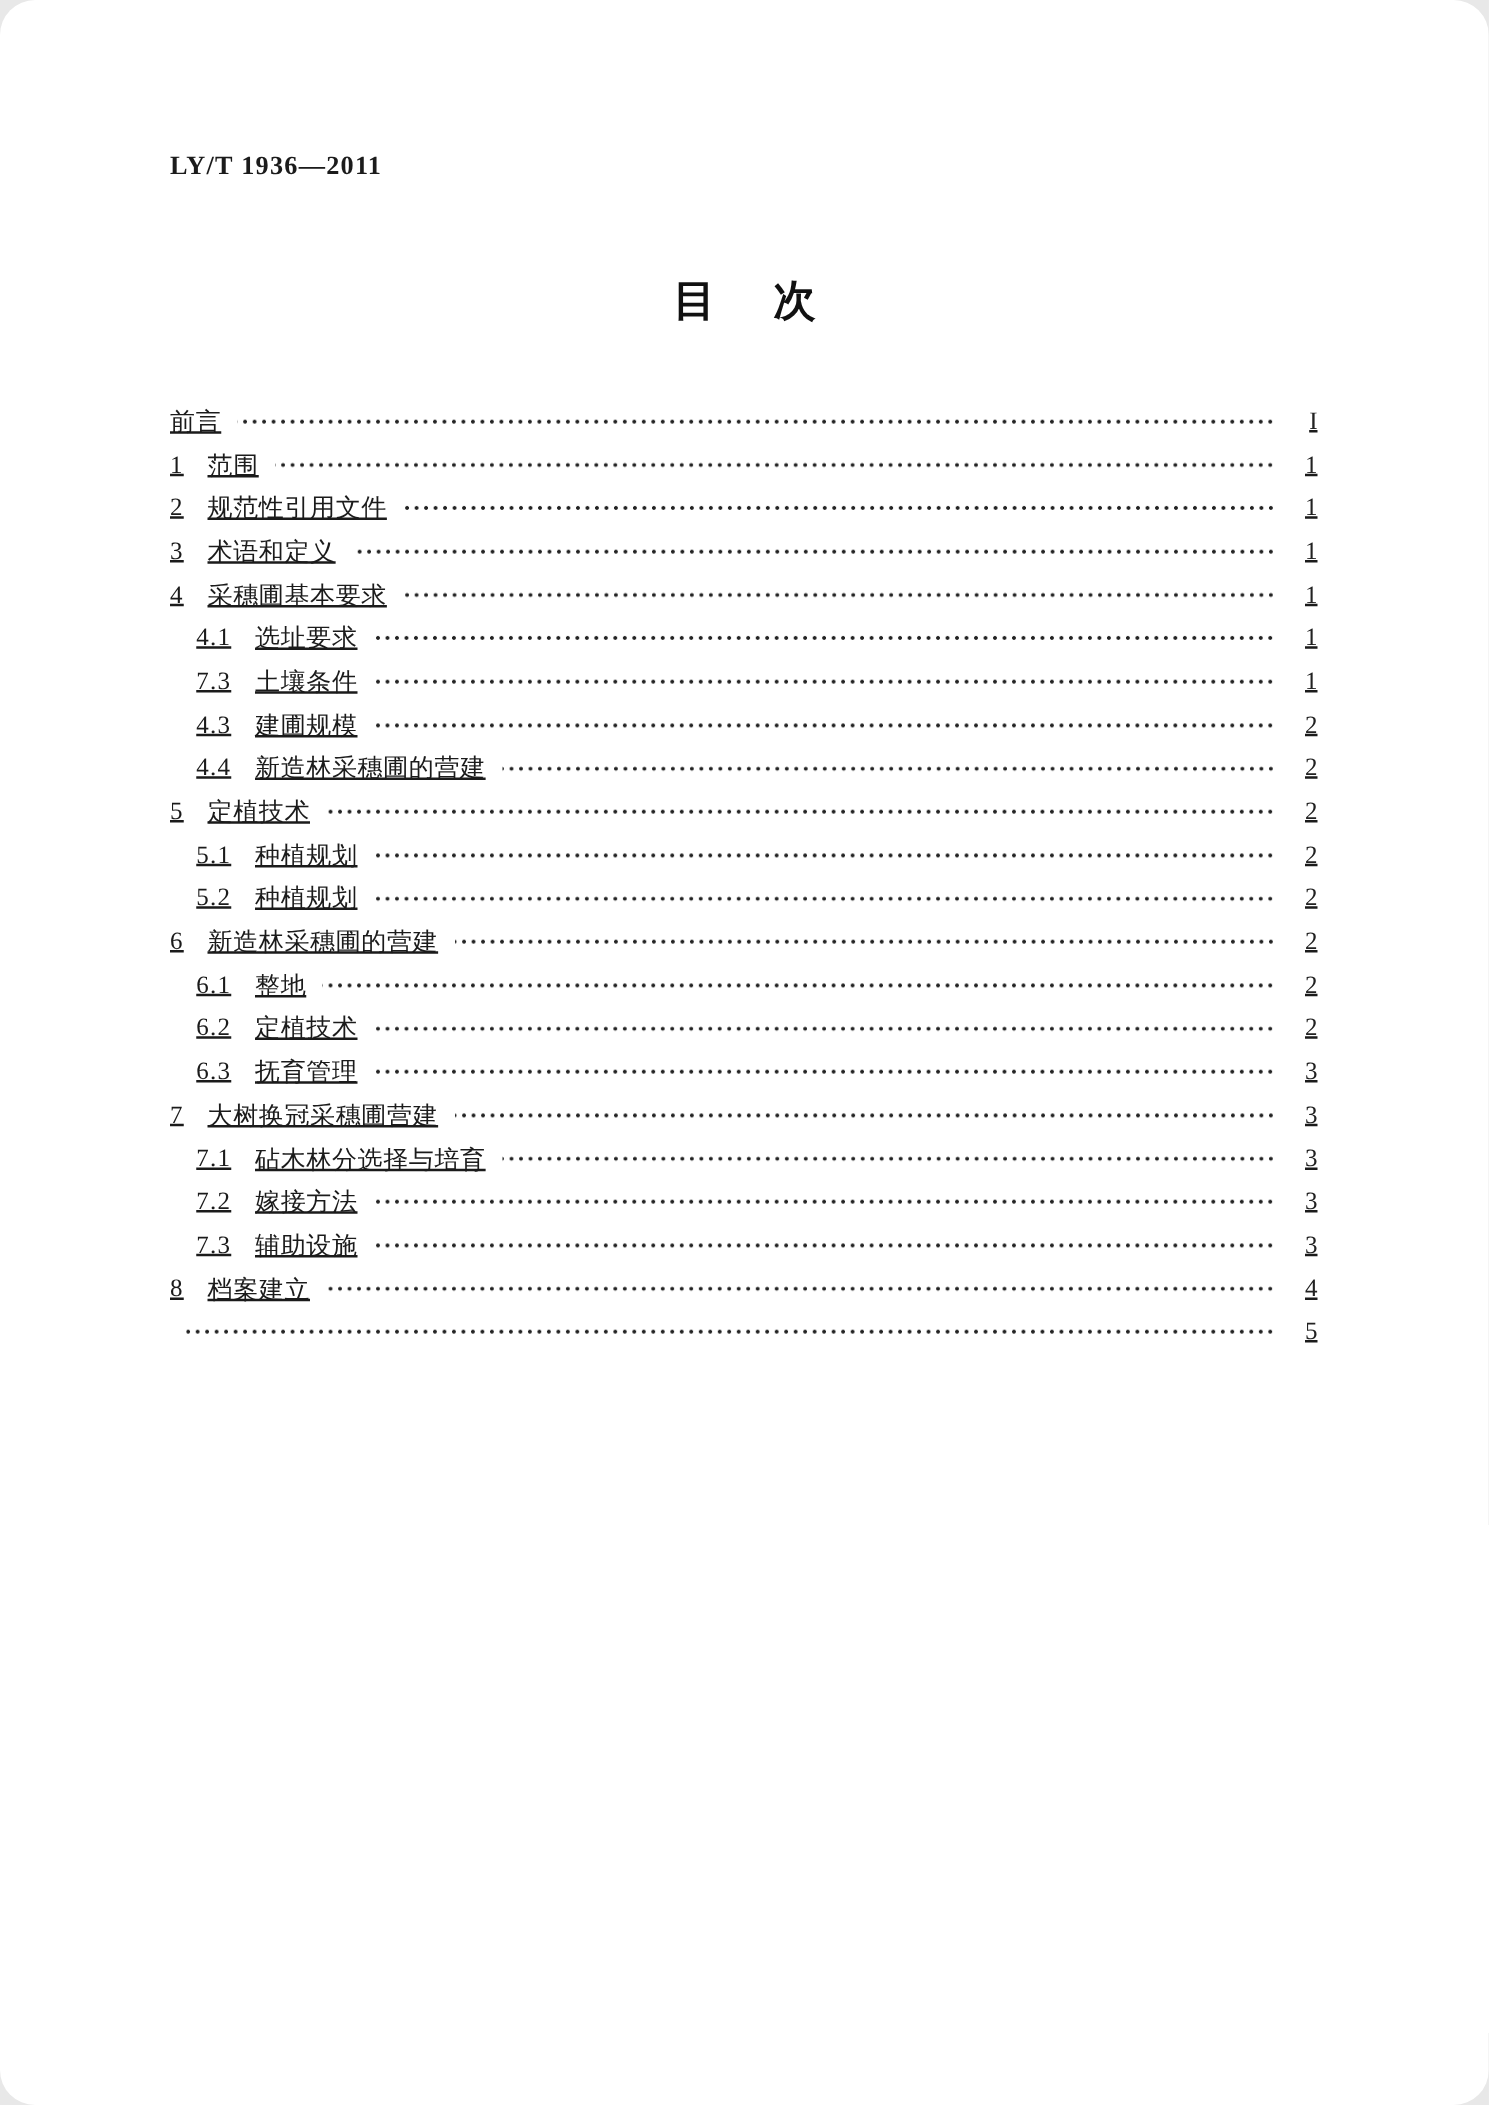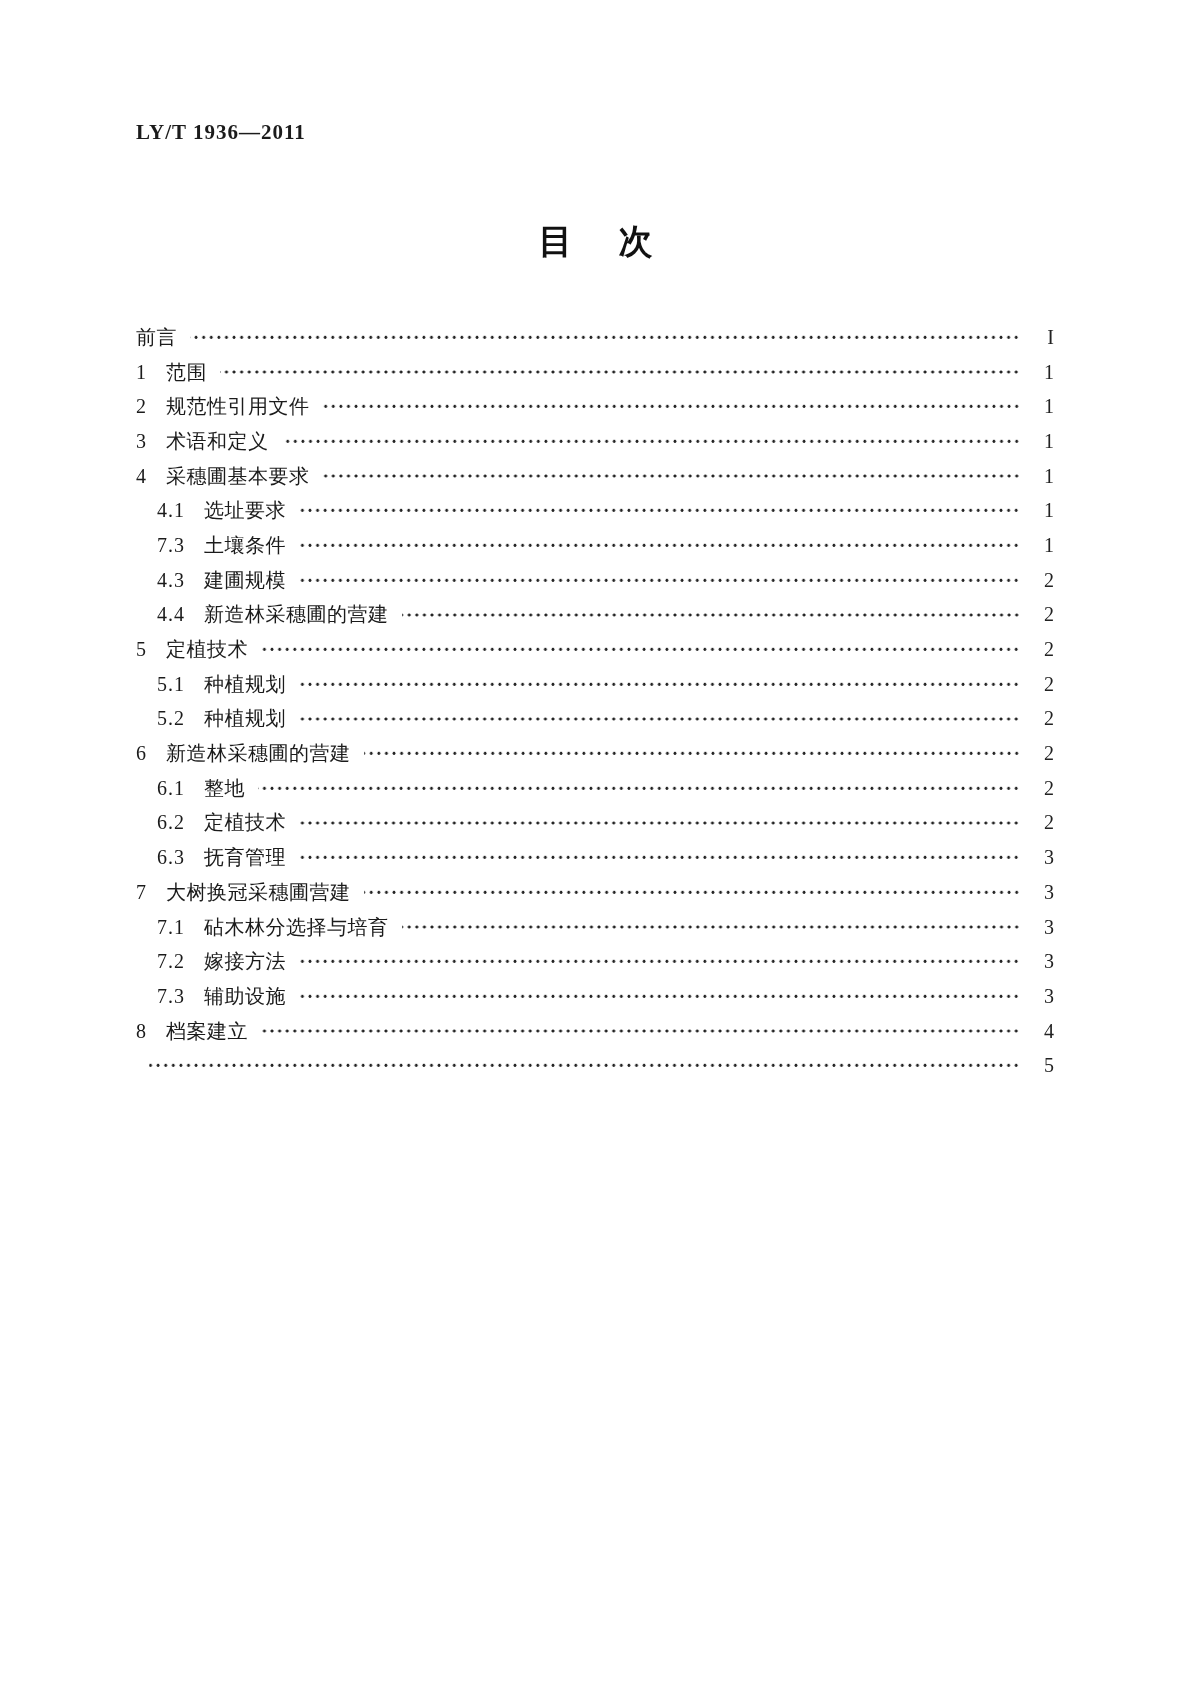--- a/index.html
+++ b/index.html
@@ -3,35 +3,36 @@
 <meta charset="utf-8">
 <style>
   html,body{margin:0;padding:0;background:#e8e8e8;}
   .page{
     position:relative;
     width:1191px;height:1684px;
     background:#ffffff;
     font-family:"Liberation Serif","DejaVu Serif",serif;
     color:#1b1b1b;
     overflow:hidden;
+    border-radius:28px;
   }
   .doc-number{
     position:absolute;left:136px;top:120px;
     font-size:21px;font-weight:bold;letter-spacing:1px;
     font-family:"Liberation Serif","DejaVu Serif",serif;
   }
   .title-row{
     position:absolute;left:0;top:224px;width:100%;
     display:flex;justify-content:center;gap:46px;
     font-family:"Liberation Sans","DejaVu Sans",sans-serif;
     font-size:34px;font-weight:bold;line-height:34px;
     color:#111;
   }
   .toc{
-    position:absolute;left:136px;top:320px;width:918px;
+    position:absolute;left:136px;top:320px;width:918px;text-decoration:underline;
   }
   .toc-row{
     display:flex;align-items:center;
     height:34.7px;
     font-size:20px;
   }
   .toc-row.sub{padding-left:21px;justify-content:space-between;}
   .num{
     font-family:"Liberation Serif","DejaVu Serif",serif;
     margin-right:19px;letter-spacing:1px;white-space:nowrap;

